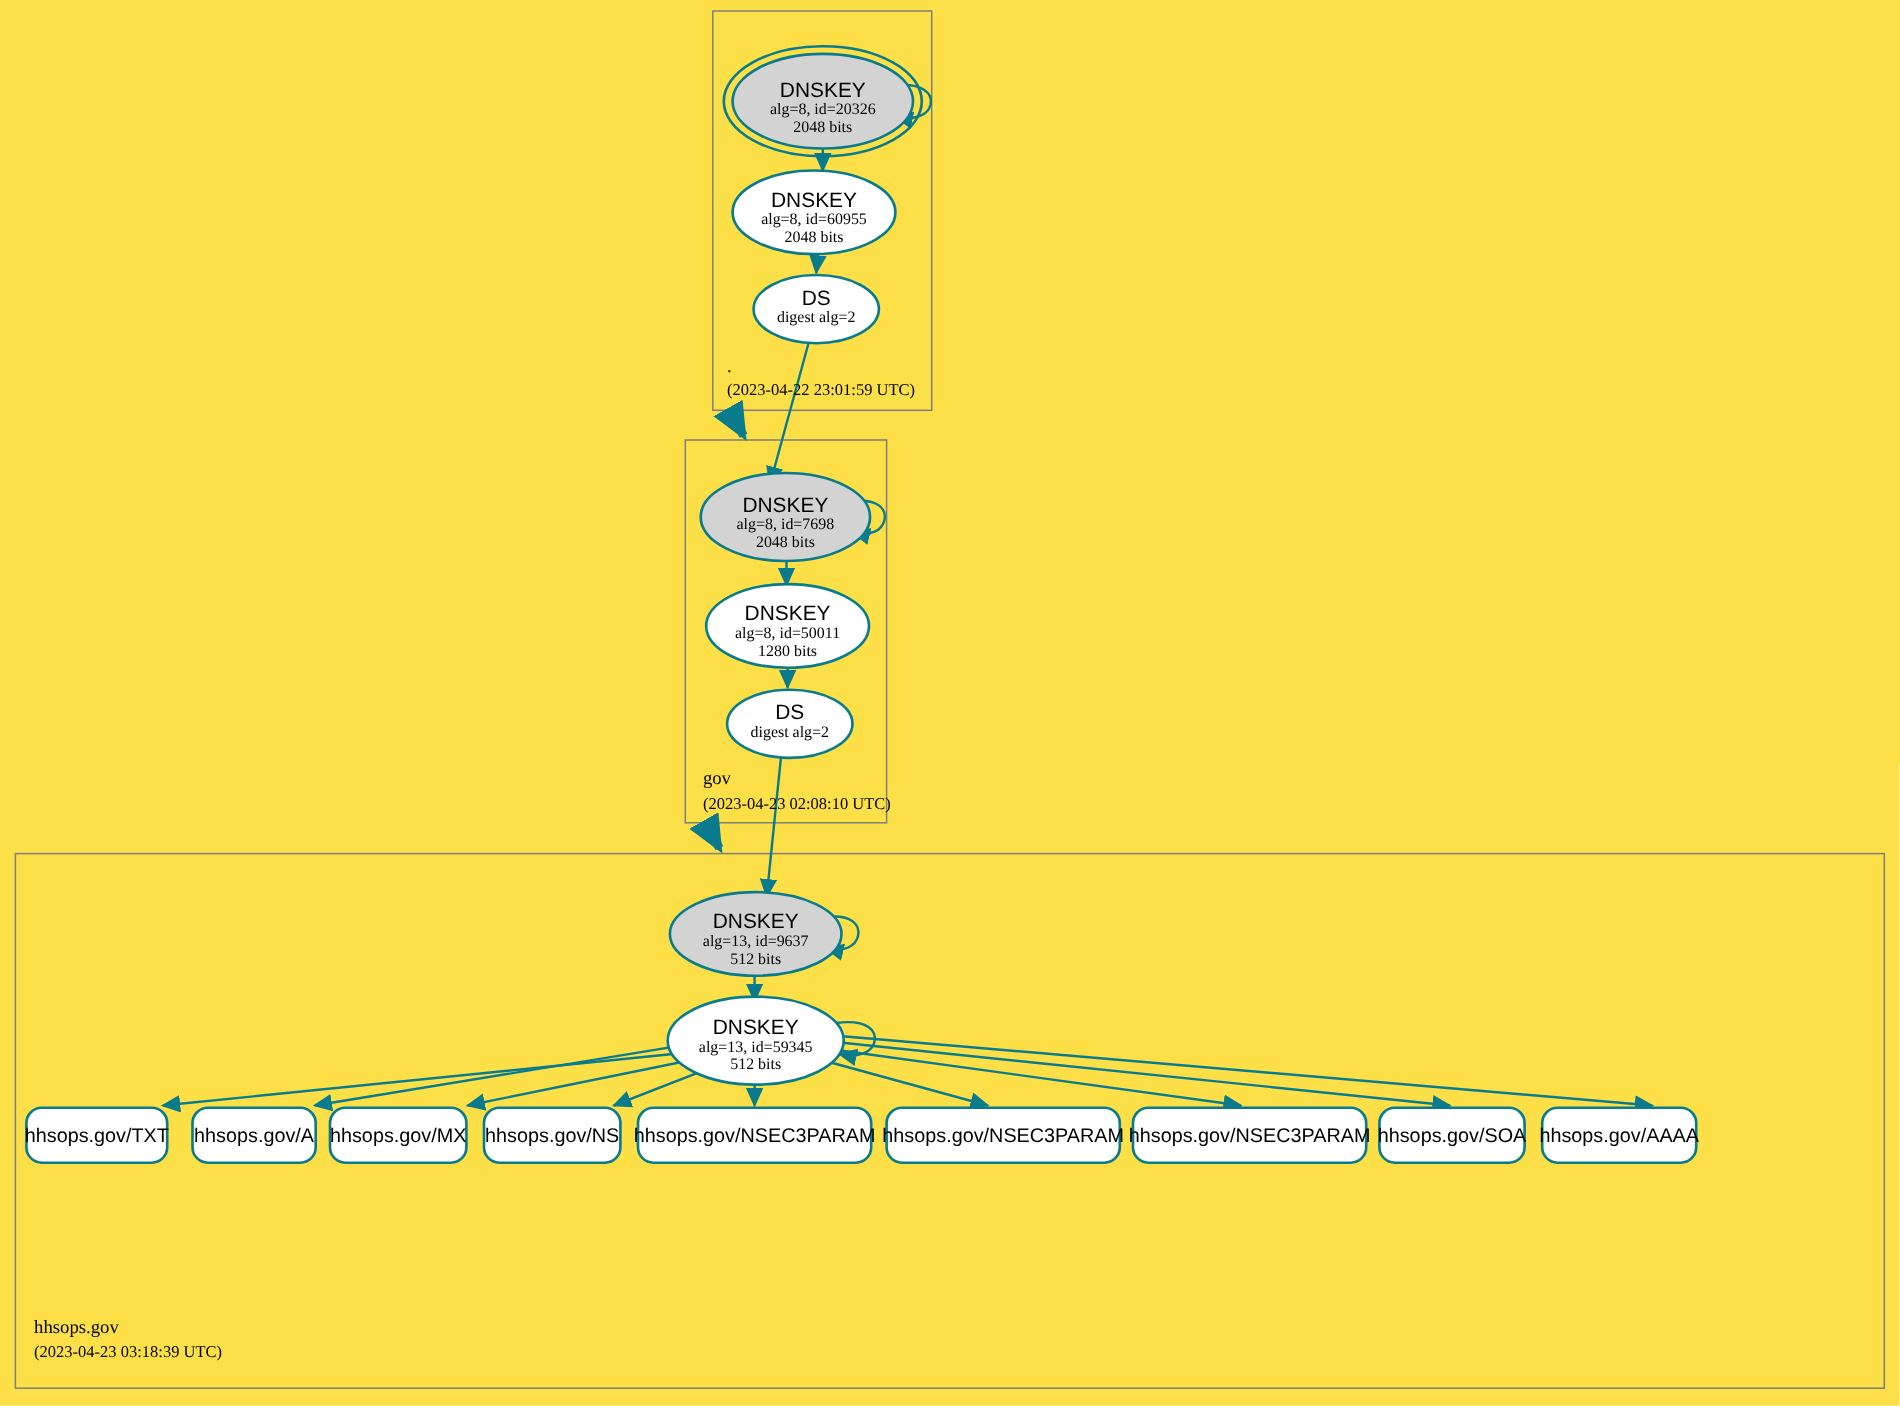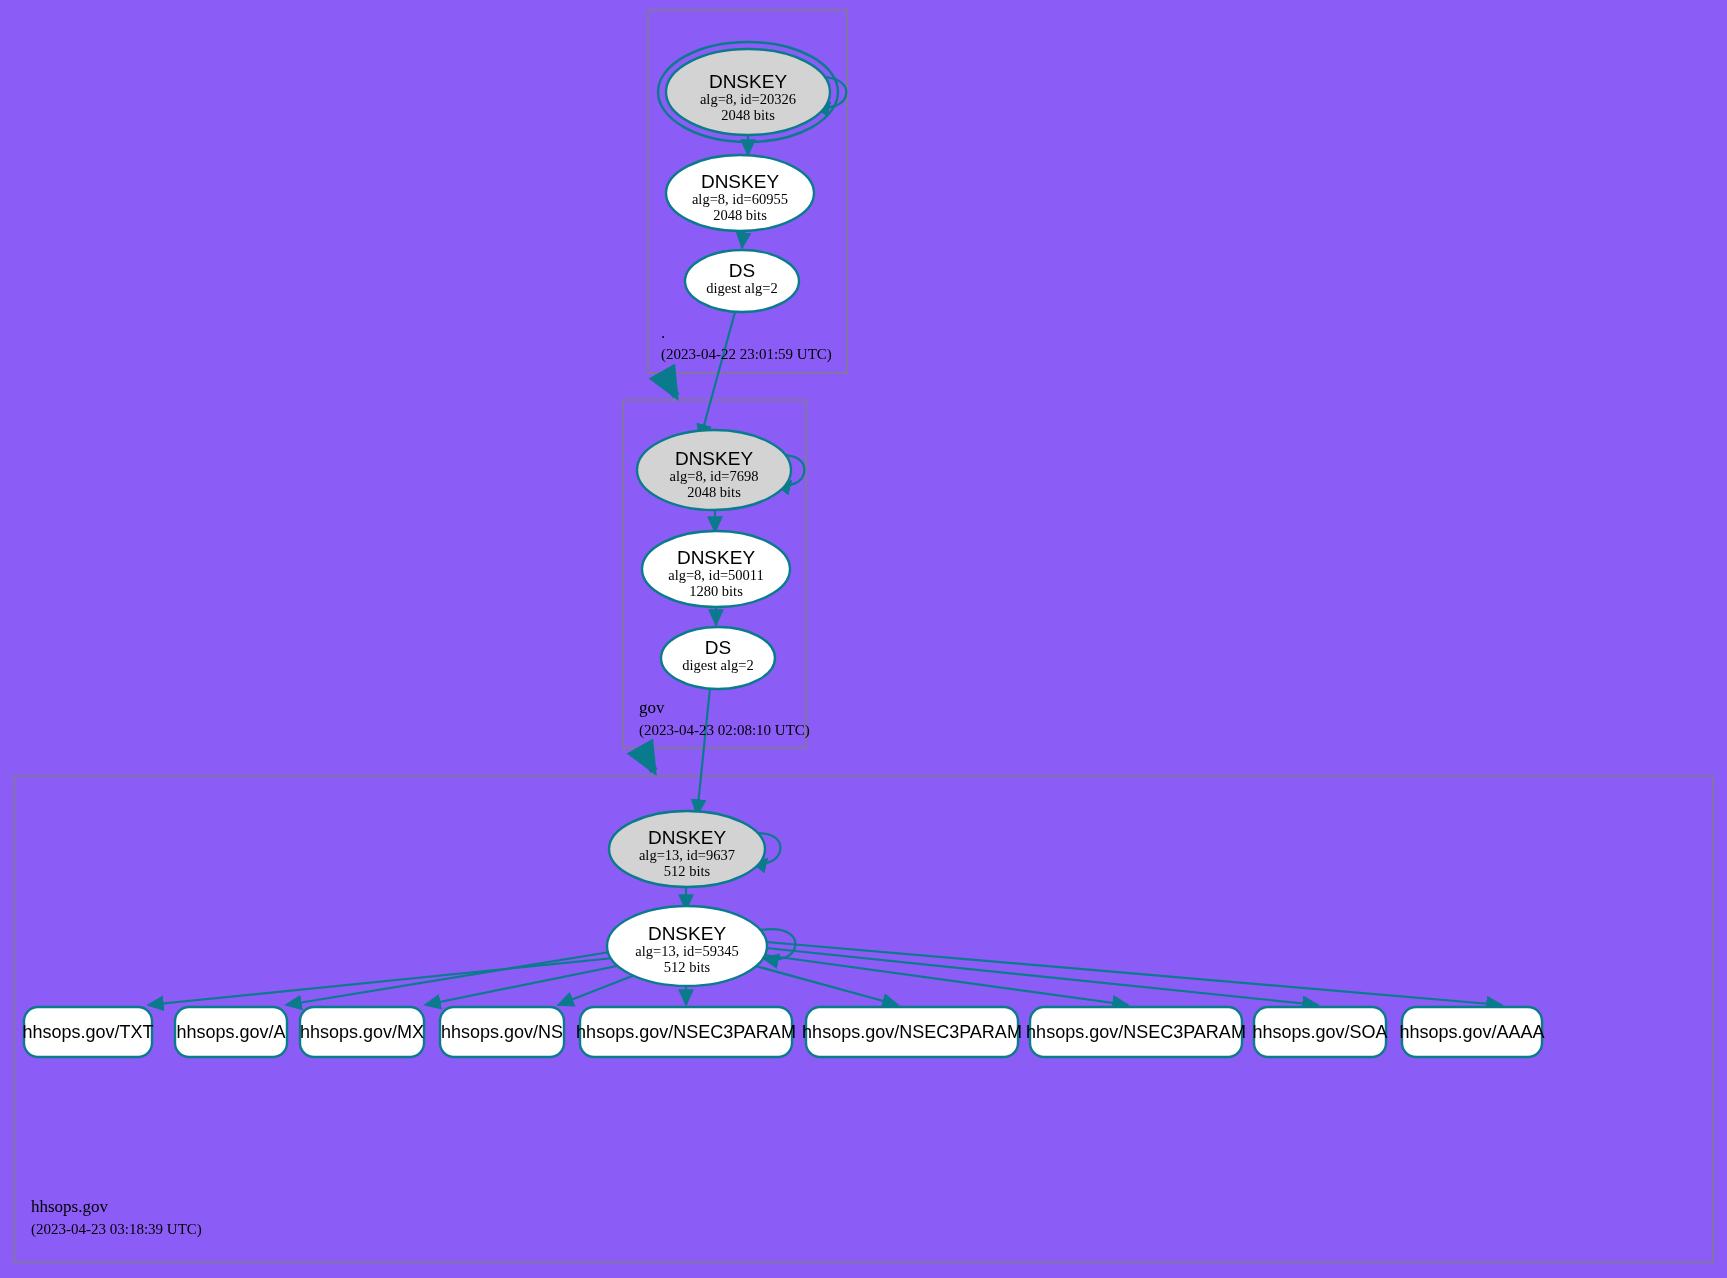--- a/index.html
+++ b/index.html
@@ -4,21 +4,21 @@
 <style>
   html, body {
     margin: 0;
     padding: 0;
     background: #ffffff;
   }
   #canvas {
     position: relative;
     width: 1727px;
     height: 1278px;
-    background: #8b5cf6;
+    background: #fde047;
     font-family: "Liberation Sans", sans-serif;
     overflow: hidden;
   }
   svg#graph {
     position: absolute;
     left: 0;
     top: 0;
     width: 1727px;
     height: 1278px;
   }

